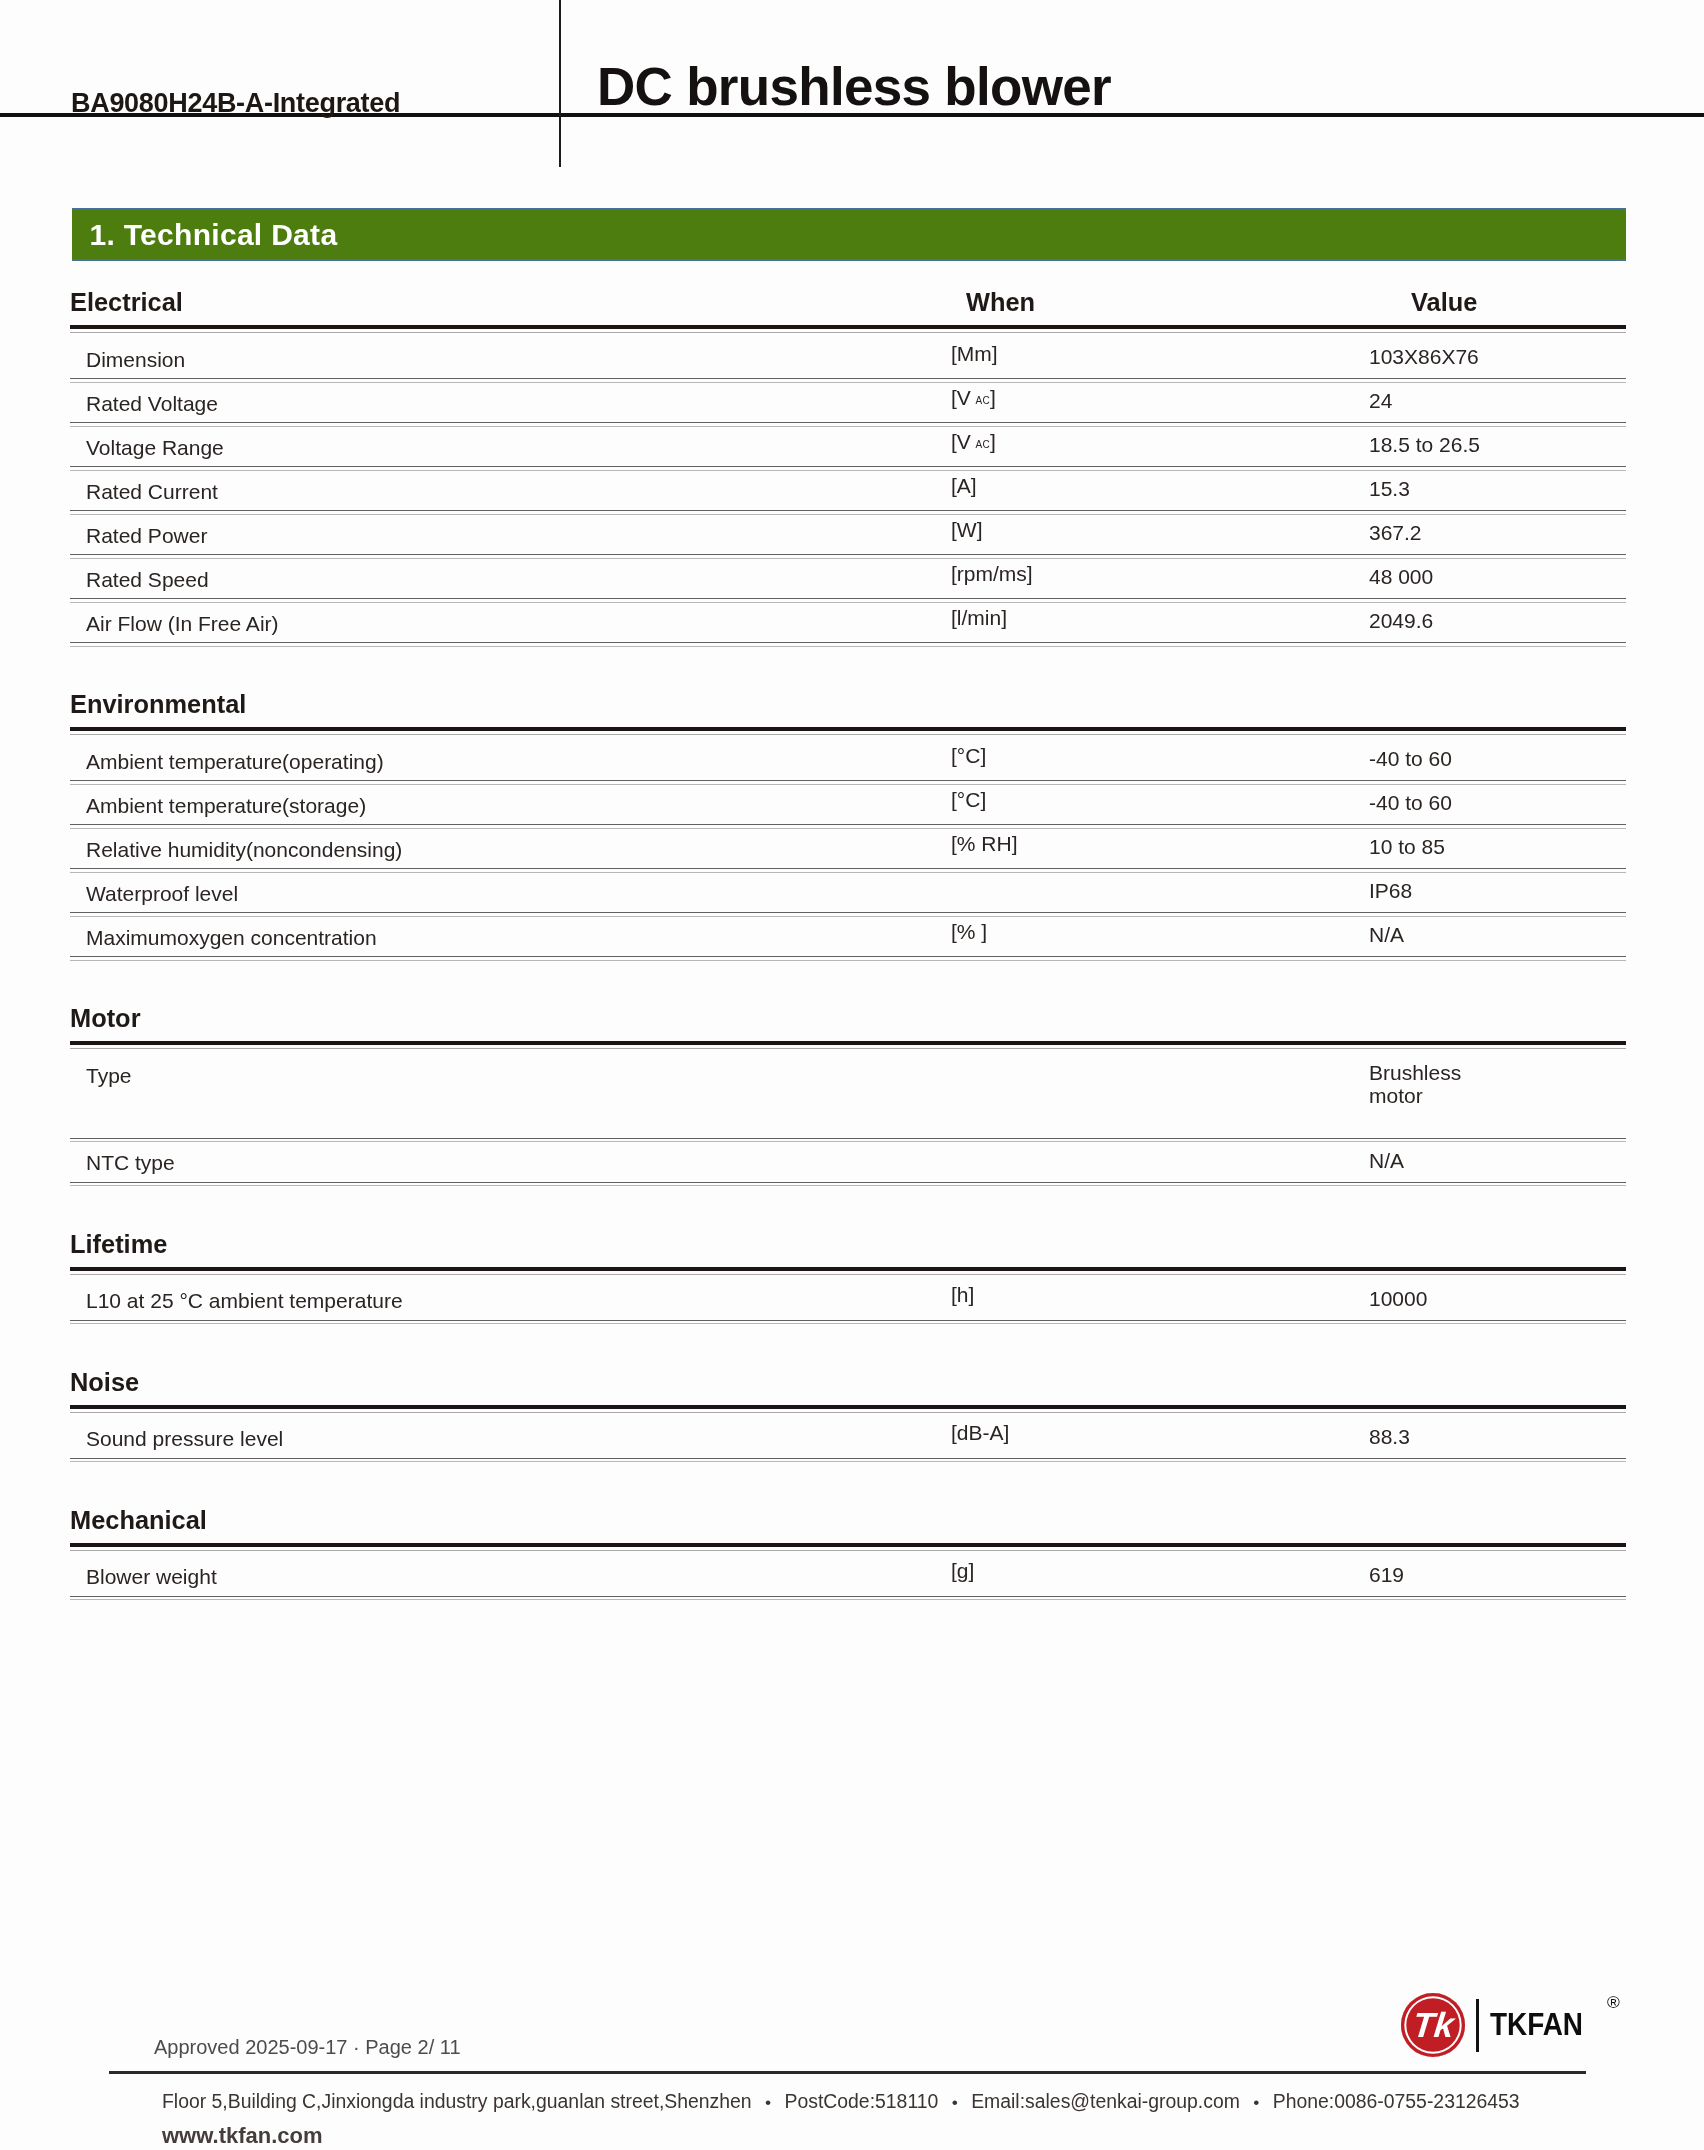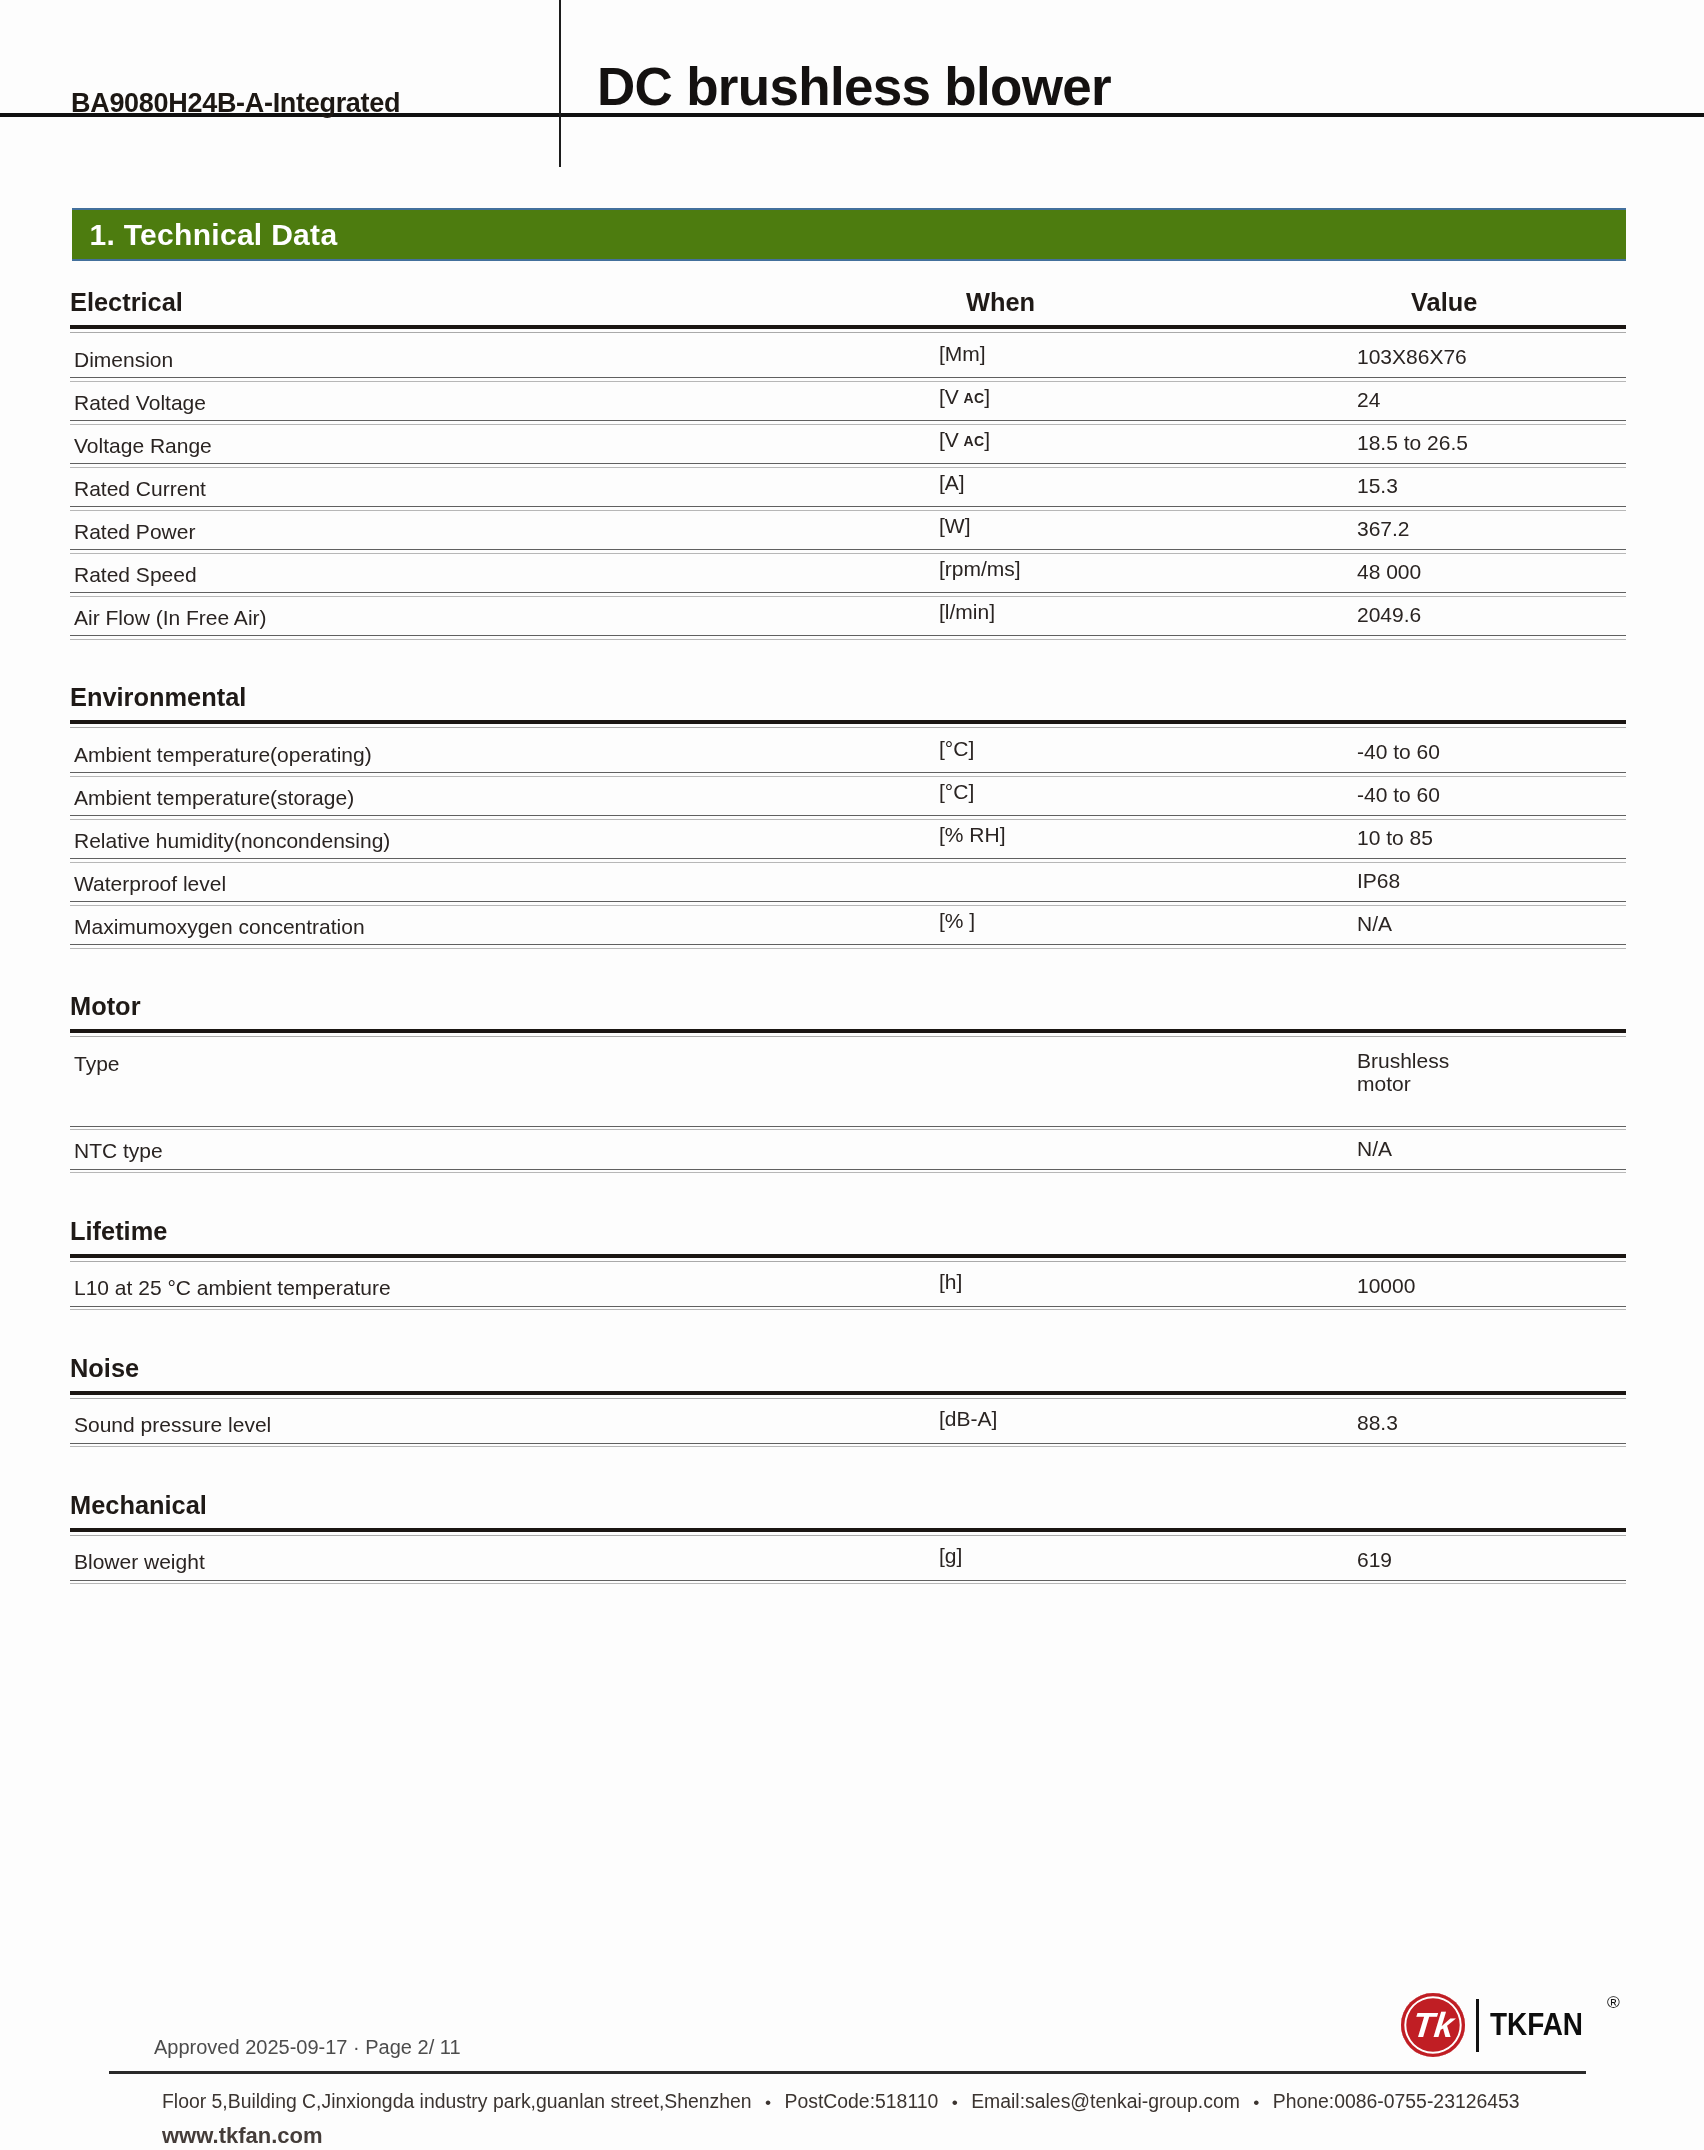--- a/index.html
+++ b/index.html
@@ -30,24 +30,24 @@
   .gh-title { width:869px; }
   .gh-unit { width:418px; }
   .gh-value { flex:1; }
   .rows { padding-top:10.7px; }
   .trow { display:flex; align-items:flex-start; min-height:35px;
     padding:8px 2.7px 4px 4px; position:relative;
     border-bottom:1.3px solid #606060; margin-bottom:4.7px;
     font-size:21px; line-height:23px; color:#2a2422; }
   .trow::after { content:""; position:absolute; left:0; right:0; bottom:-4.7px; border-bottom:1.3px solid #b7b7b7; }
   .trow.tall { min-height:83px; }
-  .c-label { width:865px; }
+  .c-label { width:865px;margin-left:12px; }
   .c-unit { width:418px; position:relative; top:-6px; }
   .c-value { flex:1; position:relative; top:-2.7px; white-space:pre-line; }
-  .u-sub { font-size:14px; margin-left:4.7px; letter-spacing:0.3px; vertical-align:0.7px;font-weight:bold; }
+  .u-sub { font-size:10px; margin-left:4.7px; letter-spacing:0.3px; vertical-align:0.7px; }
 
   
   .footer { position:absolute; left:0; top:1972px; width:1704px; height:179px; }
   .approved { position:absolute; left:154px; top:64px; font-size:20px; color:#4c4c4c; }
   .logo-circle { position:absolute; left:1401px; top:21.4px; width:64px; height:64px;
     background:#c01e24; border-radius:50%; display:flex; align-items:center; justify-content:center;
     box-shadow:inset 0 0 0 3.3px #c01e24, inset 0 0 0 5.3px #ffffff; }
   .logo-mark { color:#ffffff; font-size:35px; font-weight:700; font-style:italic; transform:skewX(-6deg); }
   .logo-bar { position:absolute; left:1476px; top:27px; width:3.3px; height:53px; background:#111111; }
   .brand-name { position:absolute; left:1490px; top:35px; font-size:31px; font-weight:700; color:#0d0d0d;

